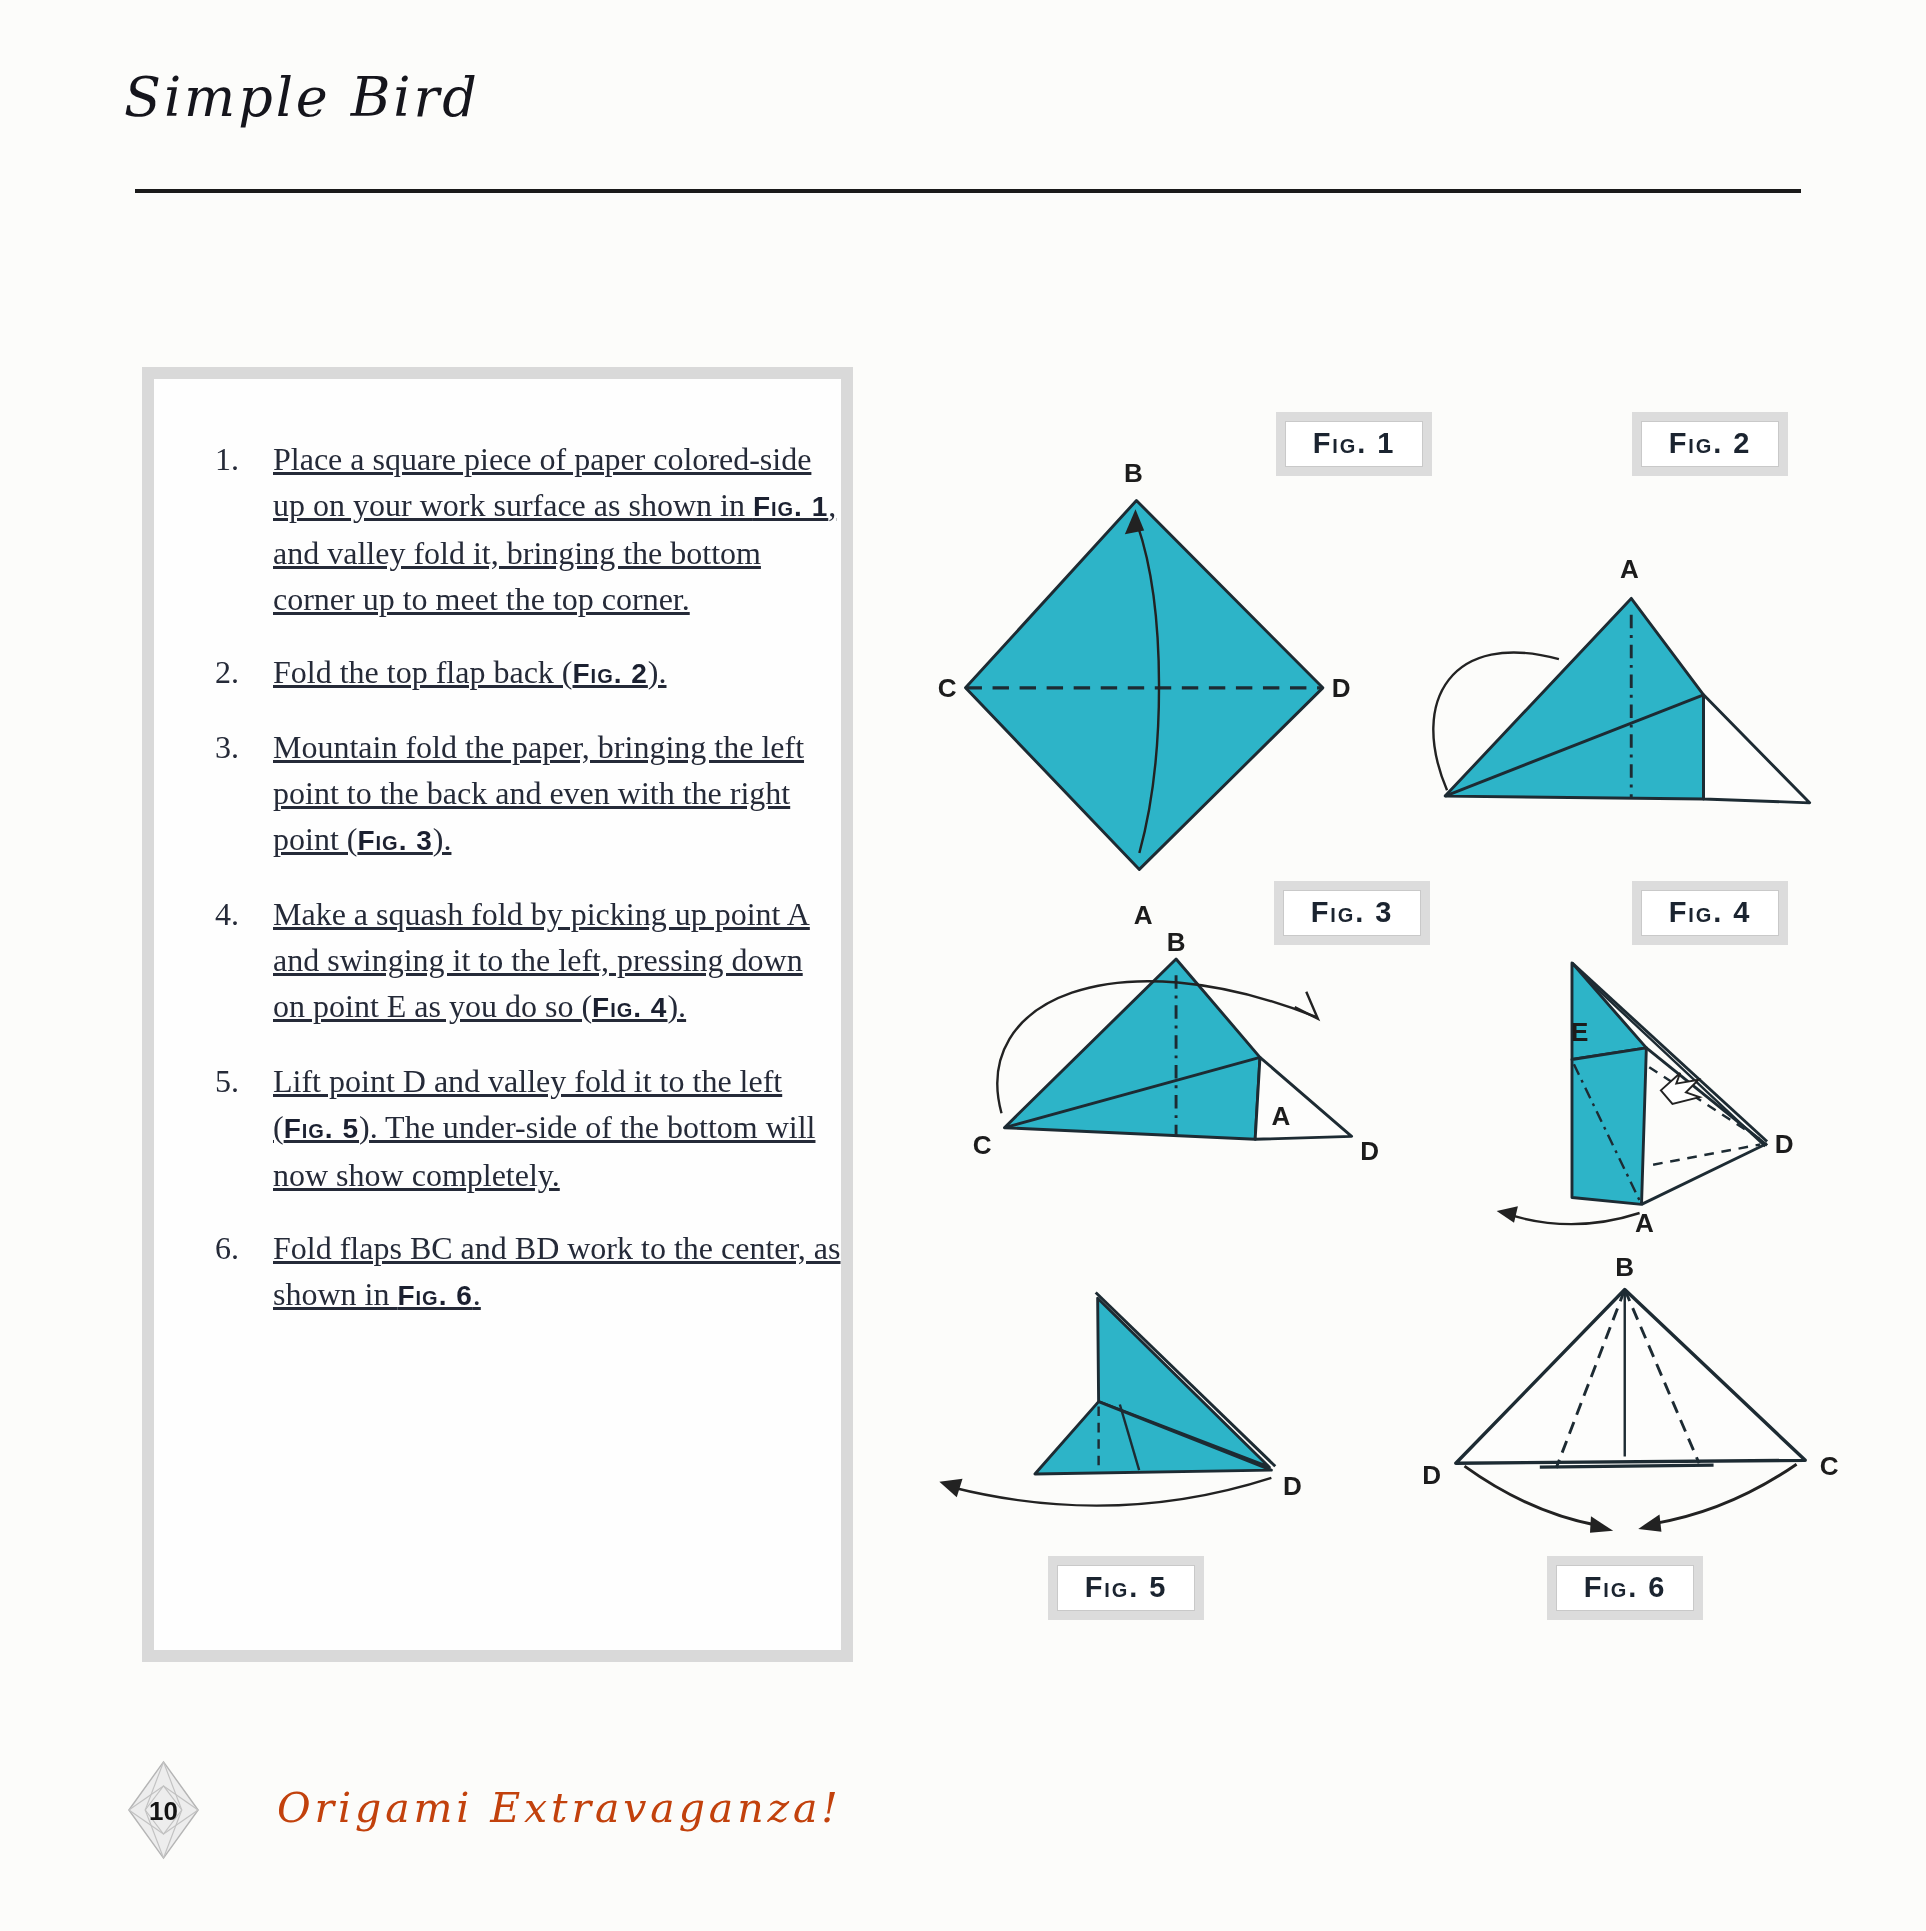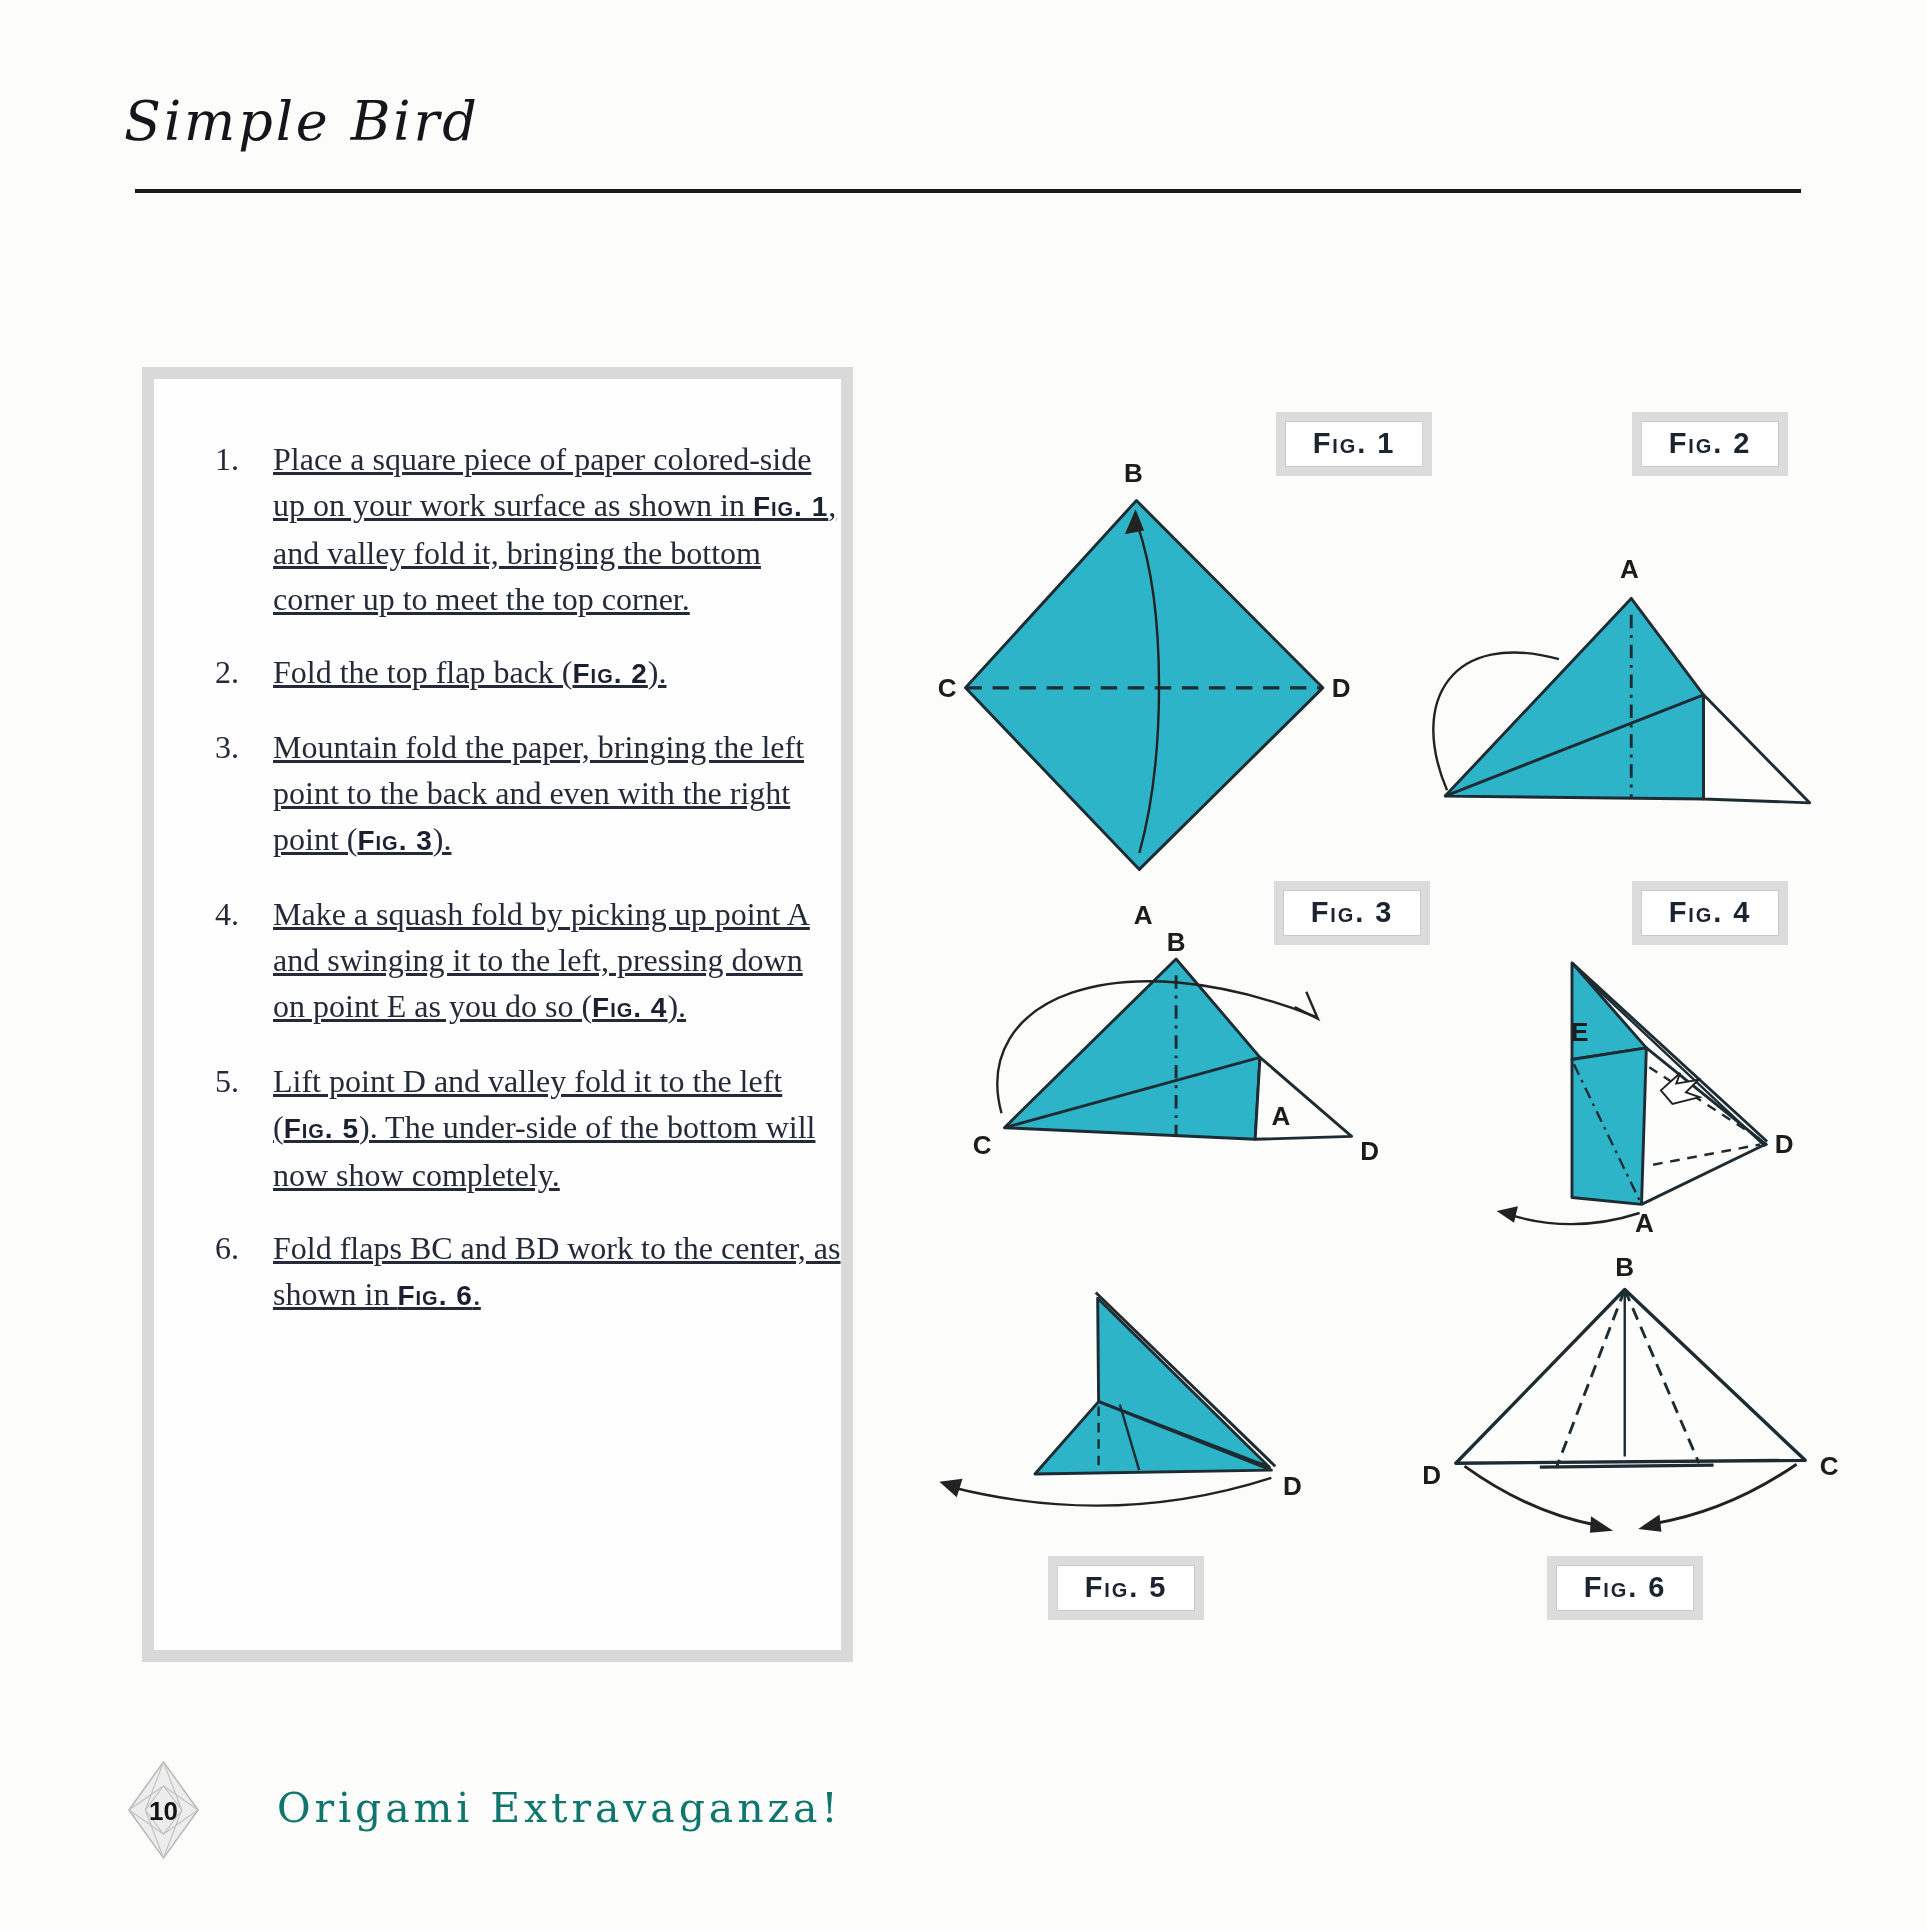--- a/index.html
+++ b/index.html
@@ -1,20 +1,20 @@
 <!DOCTYPE html>
 <html><head>
 <meta charset="utf-8">
 <style>
   html,body{margin:0;padding:0;background:#e8e8e8;}
   .page{position:relative;width:1926px;height:1931px;background:#fcfcfa;overflow:hidden;
         font-family:"Liberation Serif",serif;color:#252a38;}
   
   .title{position:absolute;left:124px;top:66px;font-family:"DejaVu Serif",serif;
-         font-style:italic;font-size:54px;letter-spacing:2.9px;color:#15151c;margin-top:24px;}
+         font-style:italic;font-size:54px;letter-spacing:2.9px;color:#15151c;}
   .rule{position:absolute;left:135px;top:189px;width:1666px;height:3.9px;background:#1a1a1a;}
   
   .panel{position:absolute;left:142px;top:367px;width:687px;height:1271px;
          border:12.6px solid #d9d9d9;background:#fefefe;}
   .ilist{position:absolute;left:215px;top:436px;width:626px;}
   .item{display:grid;grid-template-columns:37px 1fr;column-gap:21px;
         font-size:32px;line-height:46px;margin-bottom:27px;}
   .num{text-align:left;}
   .txt{width:568px;text-decoration:underline;}
   .figref{font-family:"Liberation Sans",sans-serif;font-weight:700;
@@ -22,21 +22,21 @@
   
   .figcap{position:absolute;background:#dcdcdc;padding:8.7px;}
   .figcap-inner{background:#ffffff;border:1px solid #c9c9c9;padding:5.8px 27px;
       font-family:"Liberation Sans",sans-serif;font-weight:700;font-variant:small-caps;
       font-size:29px;letter-spacing:1.9px;color:#1b2430;white-space:nowrap;}
   .fig{position:absolute;}
   svg text{font-family:"Liberation Sans",sans-serif;font-size:27px;font-weight:600;fill:#1c1c1c;}
   
   .logo{position:absolute;left:126px;top:1759px;}
   .footer-script{position:absolute;left:277px;top:1784px;font-family:"DejaVu Serif",serif;
-      font-size:41px;letter-spacing:3.9px;color:#0f766e;}
+      font-style:italic;font-size:41px;letter-spacing:3.9px;color:#c2410c;}
 </style>
 </head>
 <body>
 
 <div class="page">
 
   <div class="title">Simple Bird</div>
   <div class="rule"></div>
 
   <div class="panel"></div>

